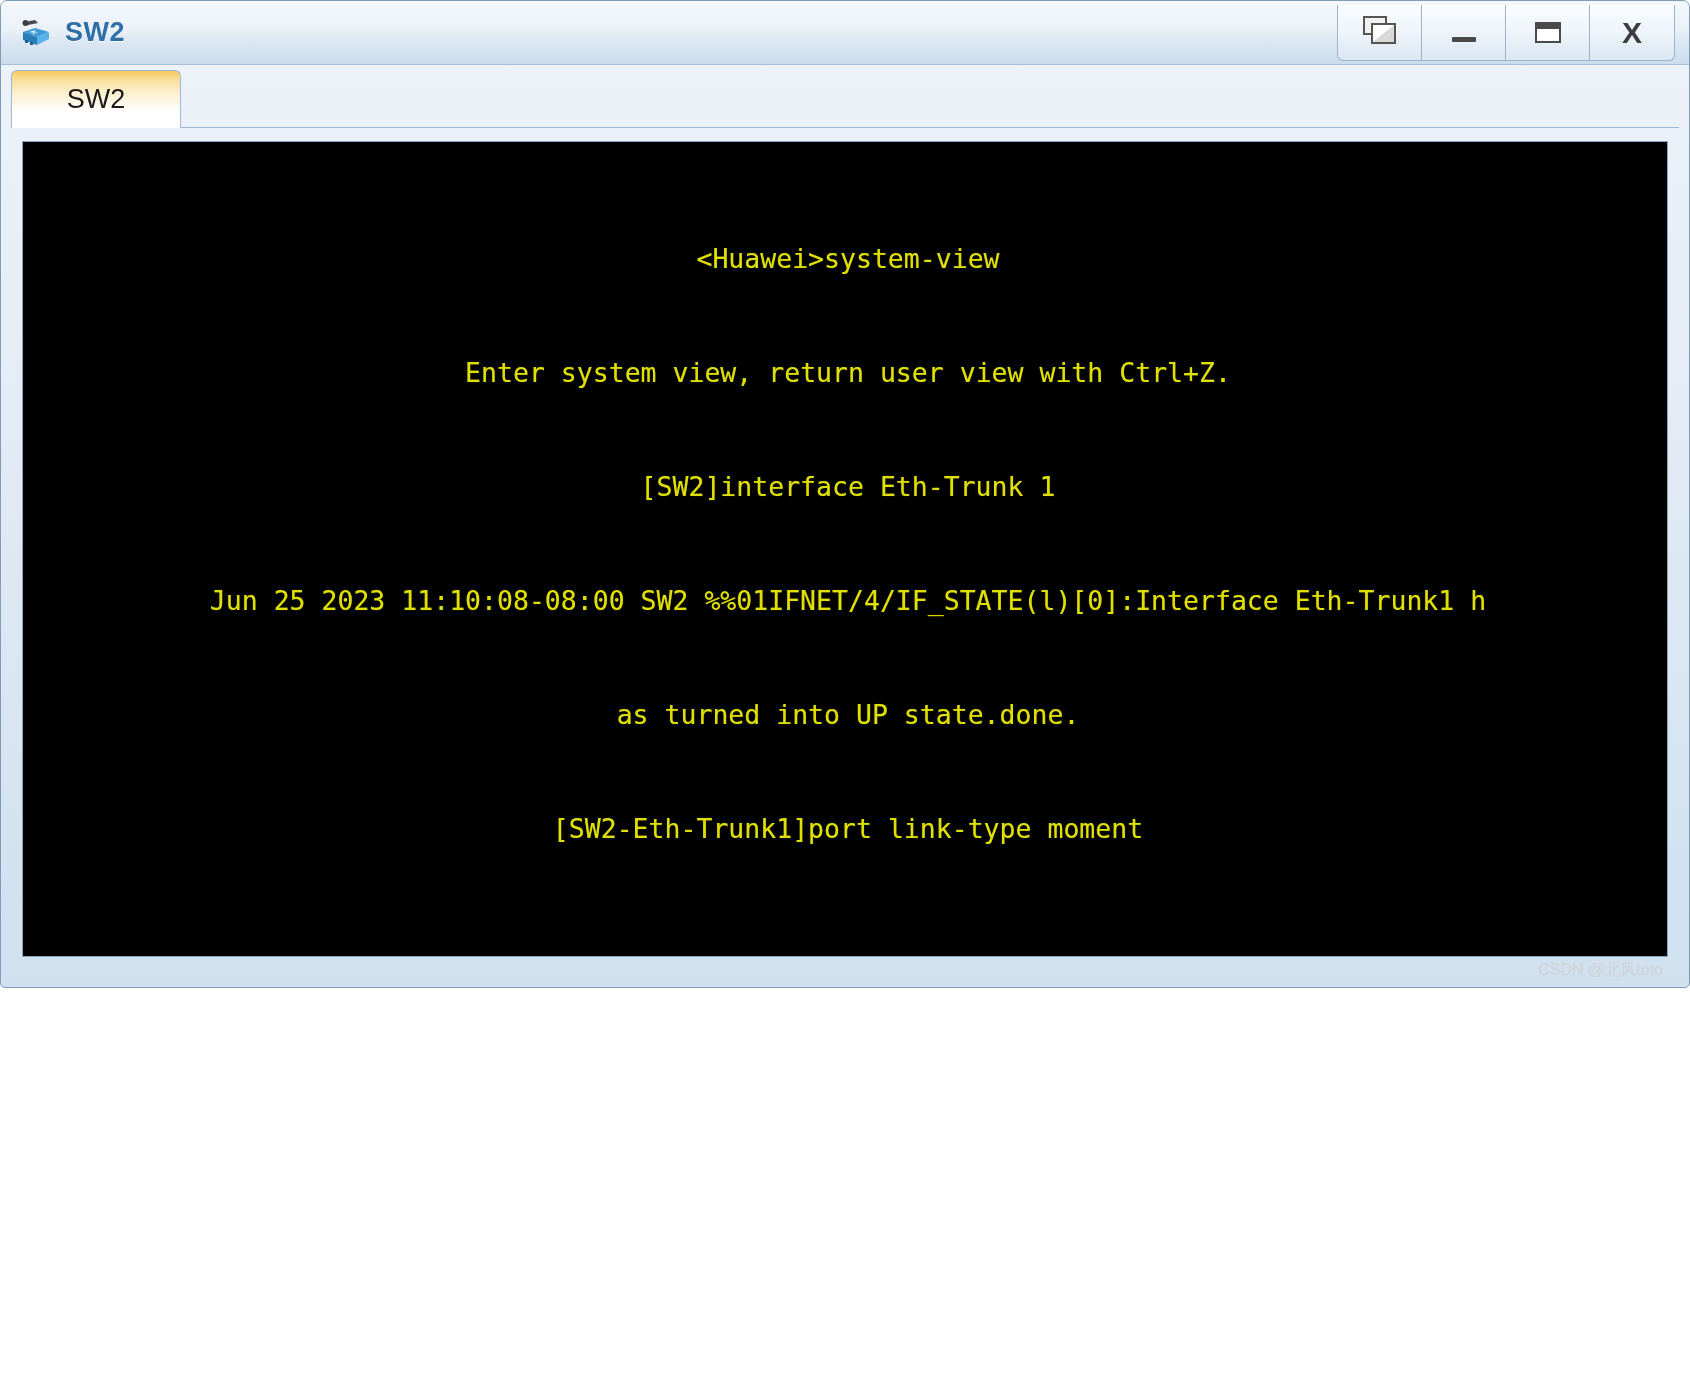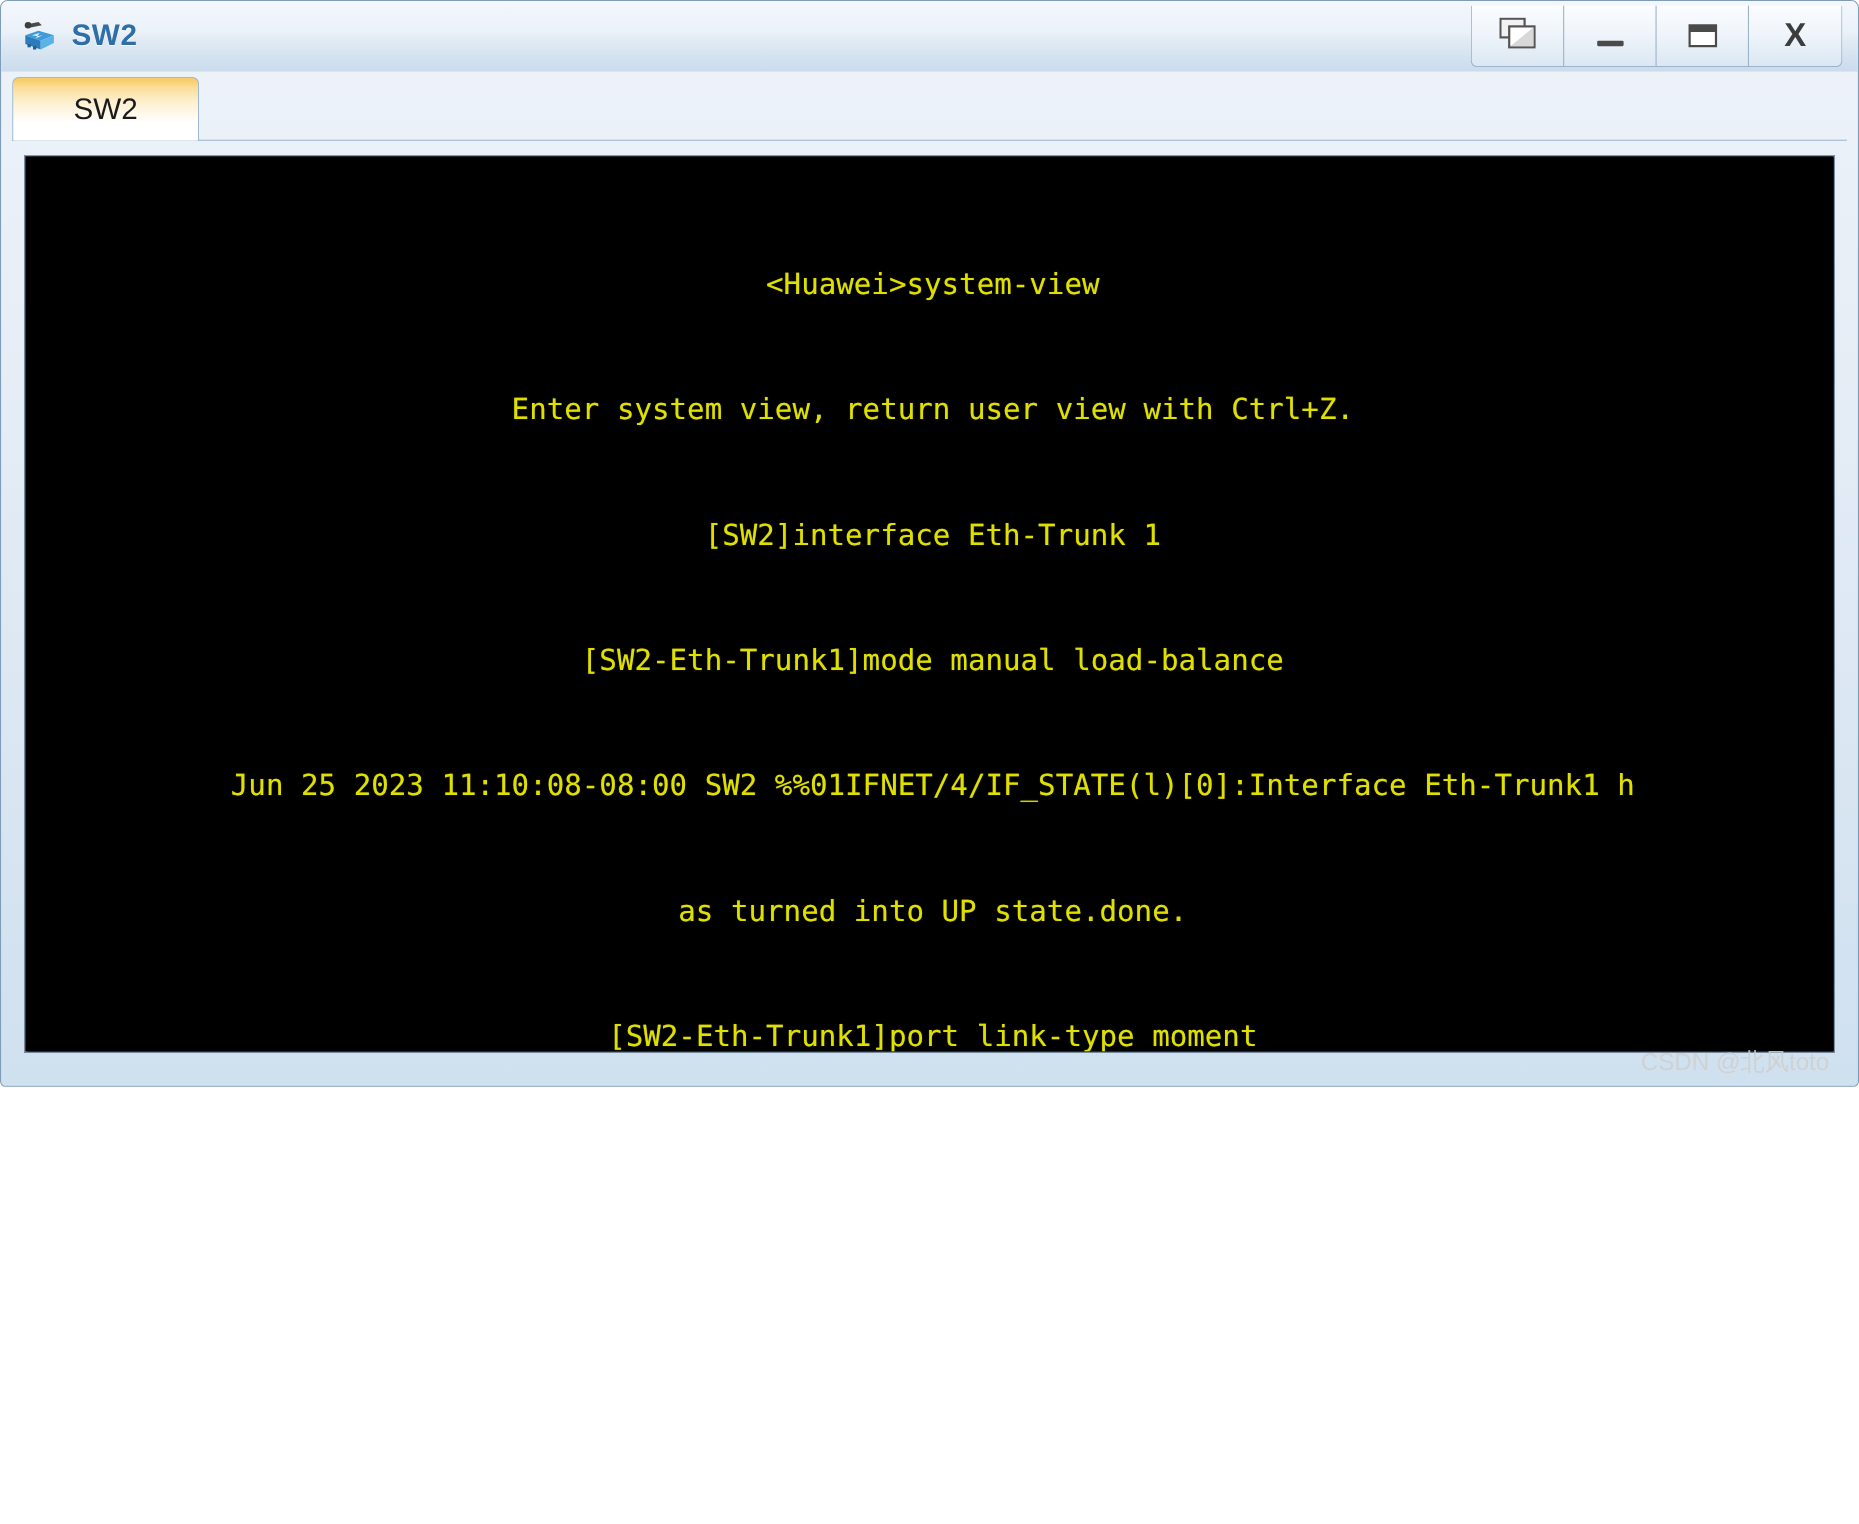--- a/index.html
+++ b/index.html
@@ -174,21 +174,21 @@
     height: 38px;
     color: #e0e000;
     text-shadow: 0 0 1px rgba(224,224,0,0.5);
   }
 
   
   #watermark {
     position: absolute;
     right: 26px;
     bottom: 6px;
-    font-size: 22px;
+    font-size: 16px;
     color: #cfcfcf;
     font-family: "Liberation Sans", sans-serif;
     opacity: 0.85;
     pointer-events: none;
     z-index: 5;
   }
 </style>
 </head>
 <body>
 
@@ -241,21 +241,20 @@
     <div class="tab active">
       <span class="tab-label">SW2</span>
     </div>
   </div>
 
   <div id="terminal-wrap">
     <div id="terminal">
       <span class="term-line">&lt;Huawei&gt;system-view</span>
       <span class="term-line">Enter system view, return user view with Ctrl+Z.</span>
       <span class="term-line">[SW2]interface Eth-Trunk 1</span>
-      <span class="term-line">[SW2-Eth-Trunk1]mode manual load-balance</span>
       <span class="term-line">Jun 25 2023 11:10:08-08:00 SW2 %%01IFNET/4/IF_STATE(l)[0]:Interface Eth-Trunk1 h</span>
       <span class="term-line">as turned into UP state.done.</span>
       <span class="term-line">[SW2-Eth-Trunk1]port link-type moment</span>
       
       
       
     </div>
   </div>
 
   <div id="watermark">CSDN @北风toto</div>

